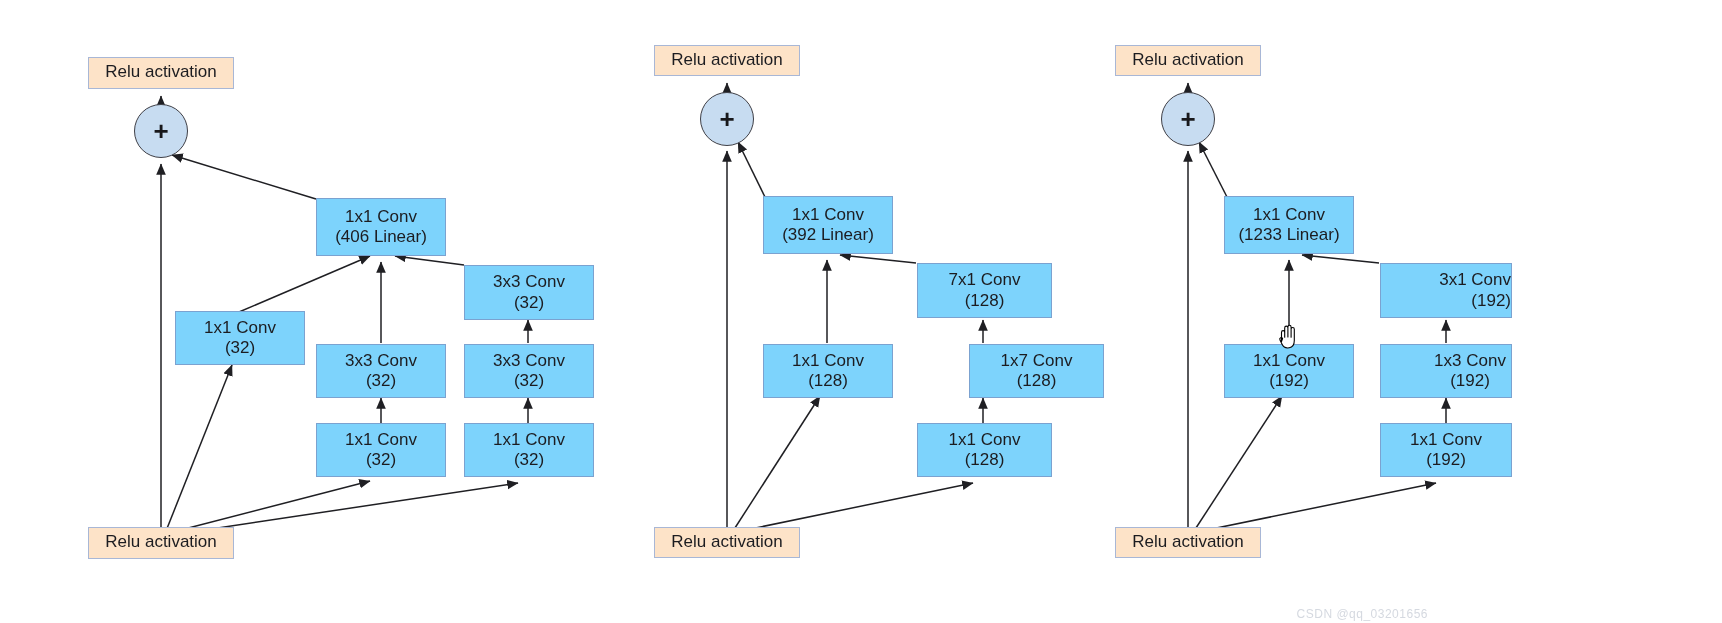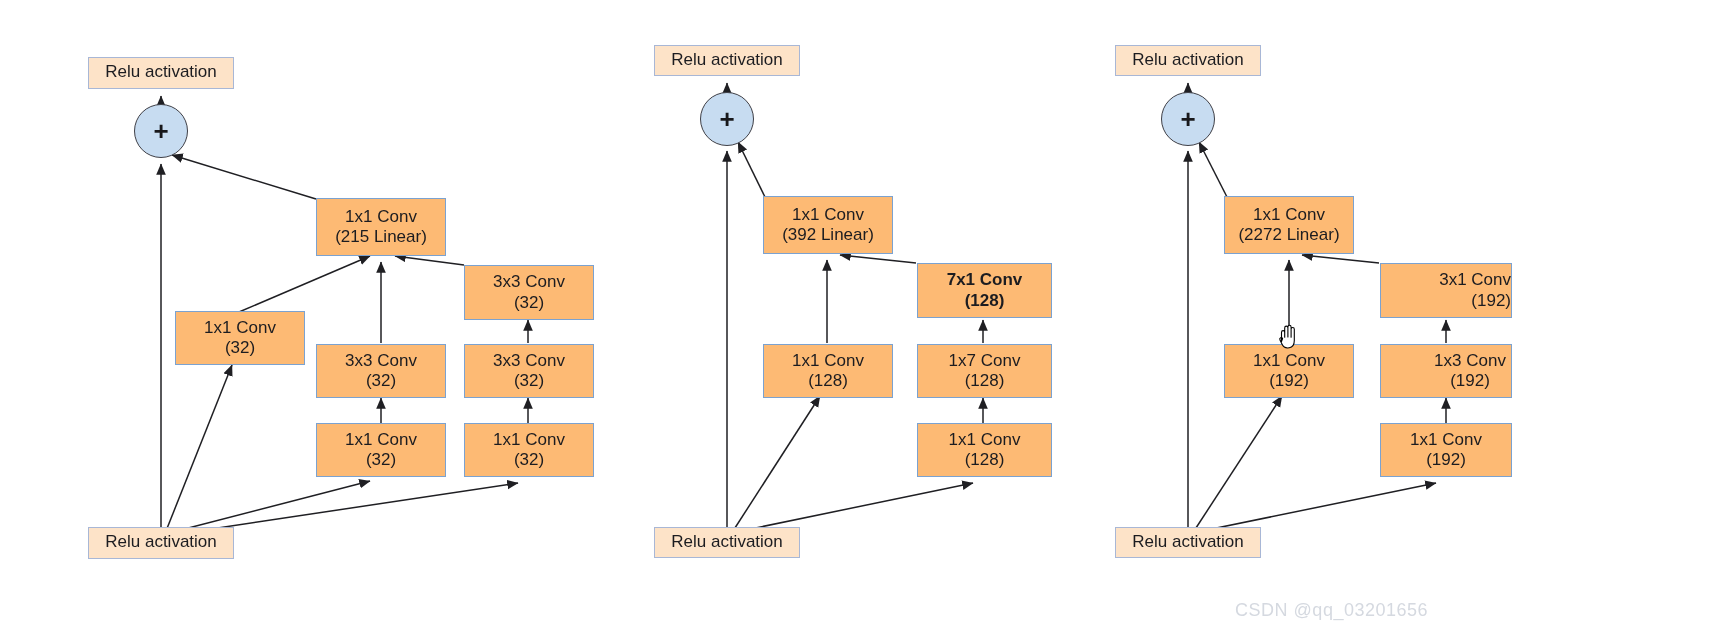--- a/index.html
+++ b/index.html
@@ -31,21 +31,21 @@
     display: flex;
     flex-direction: column;
     align-items: center;
     justify-content: center;
     text-align: center;
     line-height: 1.18;
     color: #1c1c20;
     white-space: nowrap;
   }
   .node.conv {
-    background: #fdba74;
+    background: #7dd3fc;
     border: 1px solid #7ba2d0;
     font-size: 17px;
   }
   .node.relu {
     background: #fde3c8;
     border: 1px solid #a8b7d6;
     font-size: 17px;
     padding-bottom: 1px;
   }
   .node .l2 { display: block; }
@@ -67,21 +67,21 @@
     position: absolute;
     left: 0; top: 0;
     width: 1722px;
     height: 623px;
     pointer-events: none;
   }
   .wm {
     position: absolute;
     right: 6px;
     bottom: 2px;
-    font-size: 18px;
+    font-size: 12px;
     color: #d5d9e0;
     letter-spacing: 0.5px;
     font-family: "Liberation Sans", sans-serif;
   }
   .cursor-hand {
     position: absolute;
     width: 26px;
     height: 30px;
     pointer-events: none;
   }
@@ -139,21 +139,21 @@
     <div class="node relu" style="left:88px;top:57px;width:146px;height:32px;">
       <span>Relu activation</span>
     </div>
 
     <div class="addnode" style="left:134px;top:104px;width:54px;height:54px;">
       <span>+</span>
     </div>
 
     <div class="node conv" style="left:316px;top:198px;width:130px;height:58px;">
       <span>1x1 Conv</span>
-      <span class="l2">(215 Linear)</span>
+      <span class="l2">(406 Linear)</span>
     </div>
 
     <div class="node conv" style="left:175px;top:311px;width:130px;height:54px;">
       <span>1x1 Conv</span>
       <span class="l2">(32)</span>
     </div>
 
     <div class="node conv" style="left:316px;top:344px;width:130px;height:54px;">
       <span>3x3 Conv</span>
       <span class="l2">(32)</span>
@@ -197,26 +197,26 @@
     <div class="node conv" style="left:763px;top:196px;width:130px;height:58px;">
       <span>1x1 Conv</span>
       <span class="l2">(392 Linear)</span>
     </div>
 
     <div class="node conv" style="left:763px;top:344px;width:130px;height:54px;">
       <span>1x1 Conv</span>
       <span class="l2">(128)</span>
     </div>
 
-    <div class="node conv" style="left:917px;top:263px;width:135px;height:55px;font-weight:bold;">
+    <div class="node conv" style="left:917px;top:263px;width:135px;height:55px;">
       <span>7x1 Conv</span>
       <span class="l2">(128)</span>
     </div>
 
-    <div class="node conv" style="left:917px;top:344px;width:135px;height:54px;">
+    <div class="node conv" style="left:969px;top:344px;width:135px;height:54px;">
       <span>1x7 Conv</span>
       <span class="l2">(128)</span>
     </div>
 
     <div class="node conv" style="left:917px;top:423px;width:135px;height:54px;">
       <span>1x1 Conv</span>
       <span class="l2">(128)</span>
     </div>
 
     <div class="node relu" style="left:654px;top:527px;width:146px;height:31px;">
@@ -229,21 +229,21 @@
     <div class="node relu" style="left:1115px;top:45px;width:146px;height:31px;">
       <span>Relu activation</span>
     </div>
 
     <div class="addnode" style="left:1161px;top:92px;width:54px;height:54px;">
       <span>+</span>
     </div>
 
     <div class="node conv" style="left:1224px;top:196px;width:130px;height:58px;">
       <span>1x1 Conv</span>
-      <span class="l2">(2272 Linear)</span>
+      <span class="l2">(1233 Linear)</span>
     </div>
 
     <div class="node conv" style="left:1224px;top:344px;width:130px;height:54px;">
       <span>1x1 Conv</span>
       <span class="l2">(192)</span>
     </div>
 
     <div class="node conv" style="left:1380px;top:263px;width:132px;height:55px;align-items:flex-end;">
       <span>3x1 Conv</span>
       <span class="l2">(192)</span>

